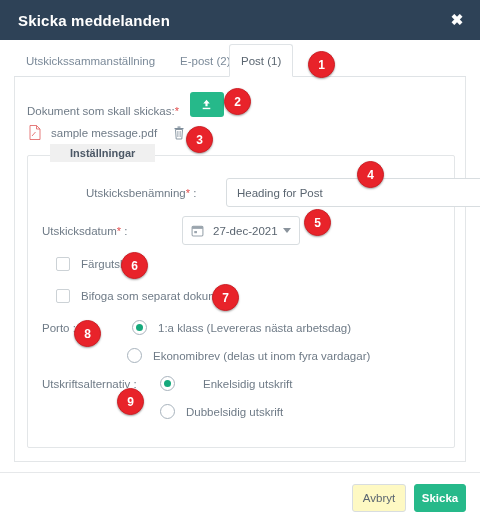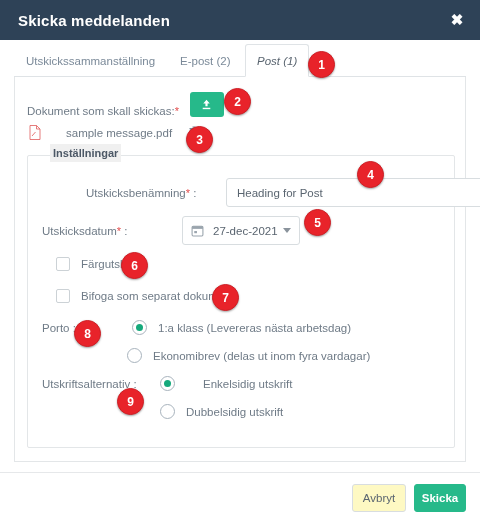--- a/index.html
+++ b/index.html
@@ -61,21 +61,21 @@
   }
   .tab.active {
     color: #5a6570;
     background: #ffffff;
     border-color: #dfe3e6;
     border-bottom-color: #ffffff;
     z-index: 3;
   }
   #tab0 { left: 14px; }
   #tab1 { left: 168px; }
-  #tab2 { left: 245px; font-style: italic; }
+  #tab2 { left: 229px; }
 
   .tab-underline {
     position: absolute; left: 14px; top: 76px;
     width: 452px; height: 1px;
     background: #dfe3e6;
   }
 
   
   .panel {
     position: absolute; left: 14px; top: 77px;
@@ -105,35 +105,35 @@
   }
   .upload-icon { width: 13px; height: 13px; display:block; }
 
   .file-row {
     position: absolute; left: 14px; top: 48px;
     display: flex; align-items: center;
   }
   .pdf-icon { width: 12px; height: 15px; display:block; }
   .file-name {
     font-size: 11.5px; color: #6f7b87;
-    margin-left: 25px;
+    margin-left: 10px;
   }
   .trash-icon { margin-left: 16px; width: 12px; height: 14px; display:block; cursor:pointer; }
 
   
   .fieldset {
     position: absolute; left: 12px; top: 78px;
     width: 428px; height: 293px;
     border: 1px solid #e3e6e8;
     border-radius: 2px;
   }
   .legend {
     position: absolute; left: 22px; top: -12px;
     background: #f0f0f0;
-    padding: 3px 3px;
+    padding: 3px 20px;
     font-size: 11px;
     font-weight: bold;
     color: #4c5866;
     white-space: nowrap;
   }
 
   .frow { position: absolute; display: flex; align-items: center; }
   .flabel {
     font-size: 11.5px; color: #6f7b87;
     text-align: left;

